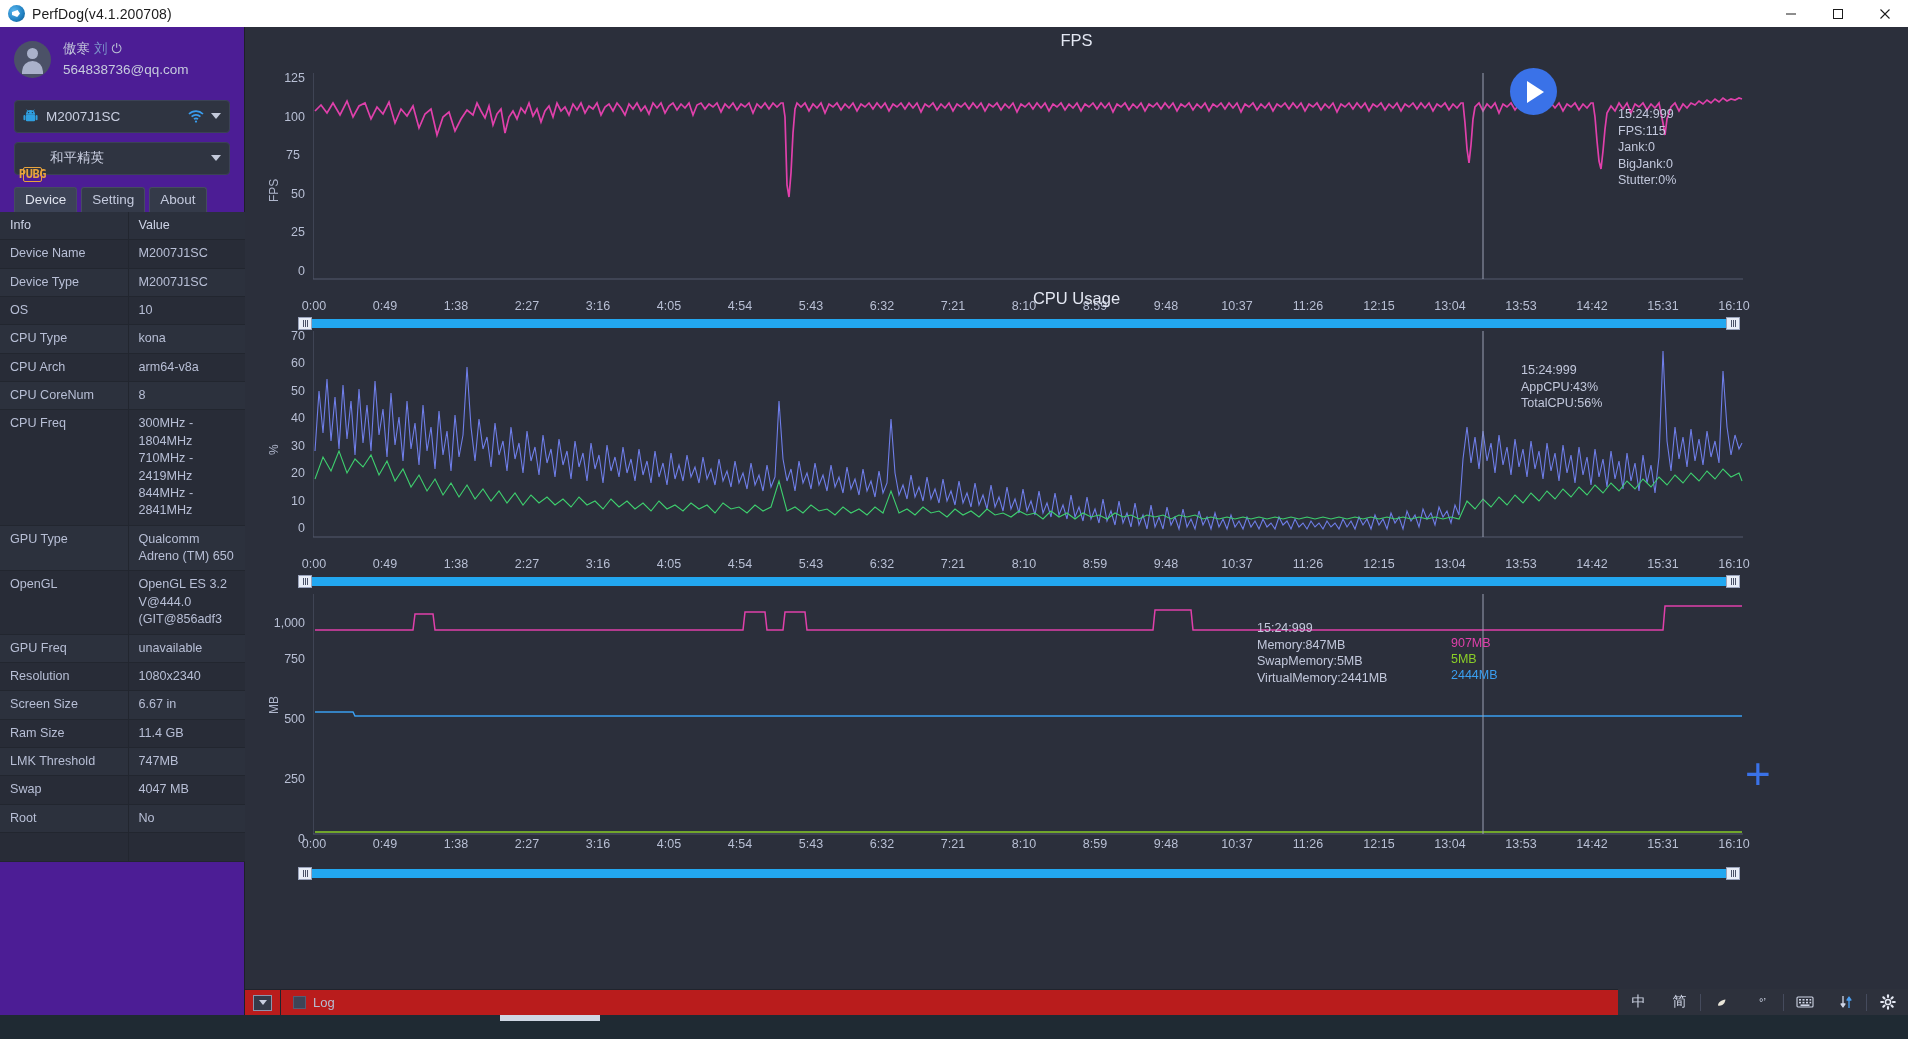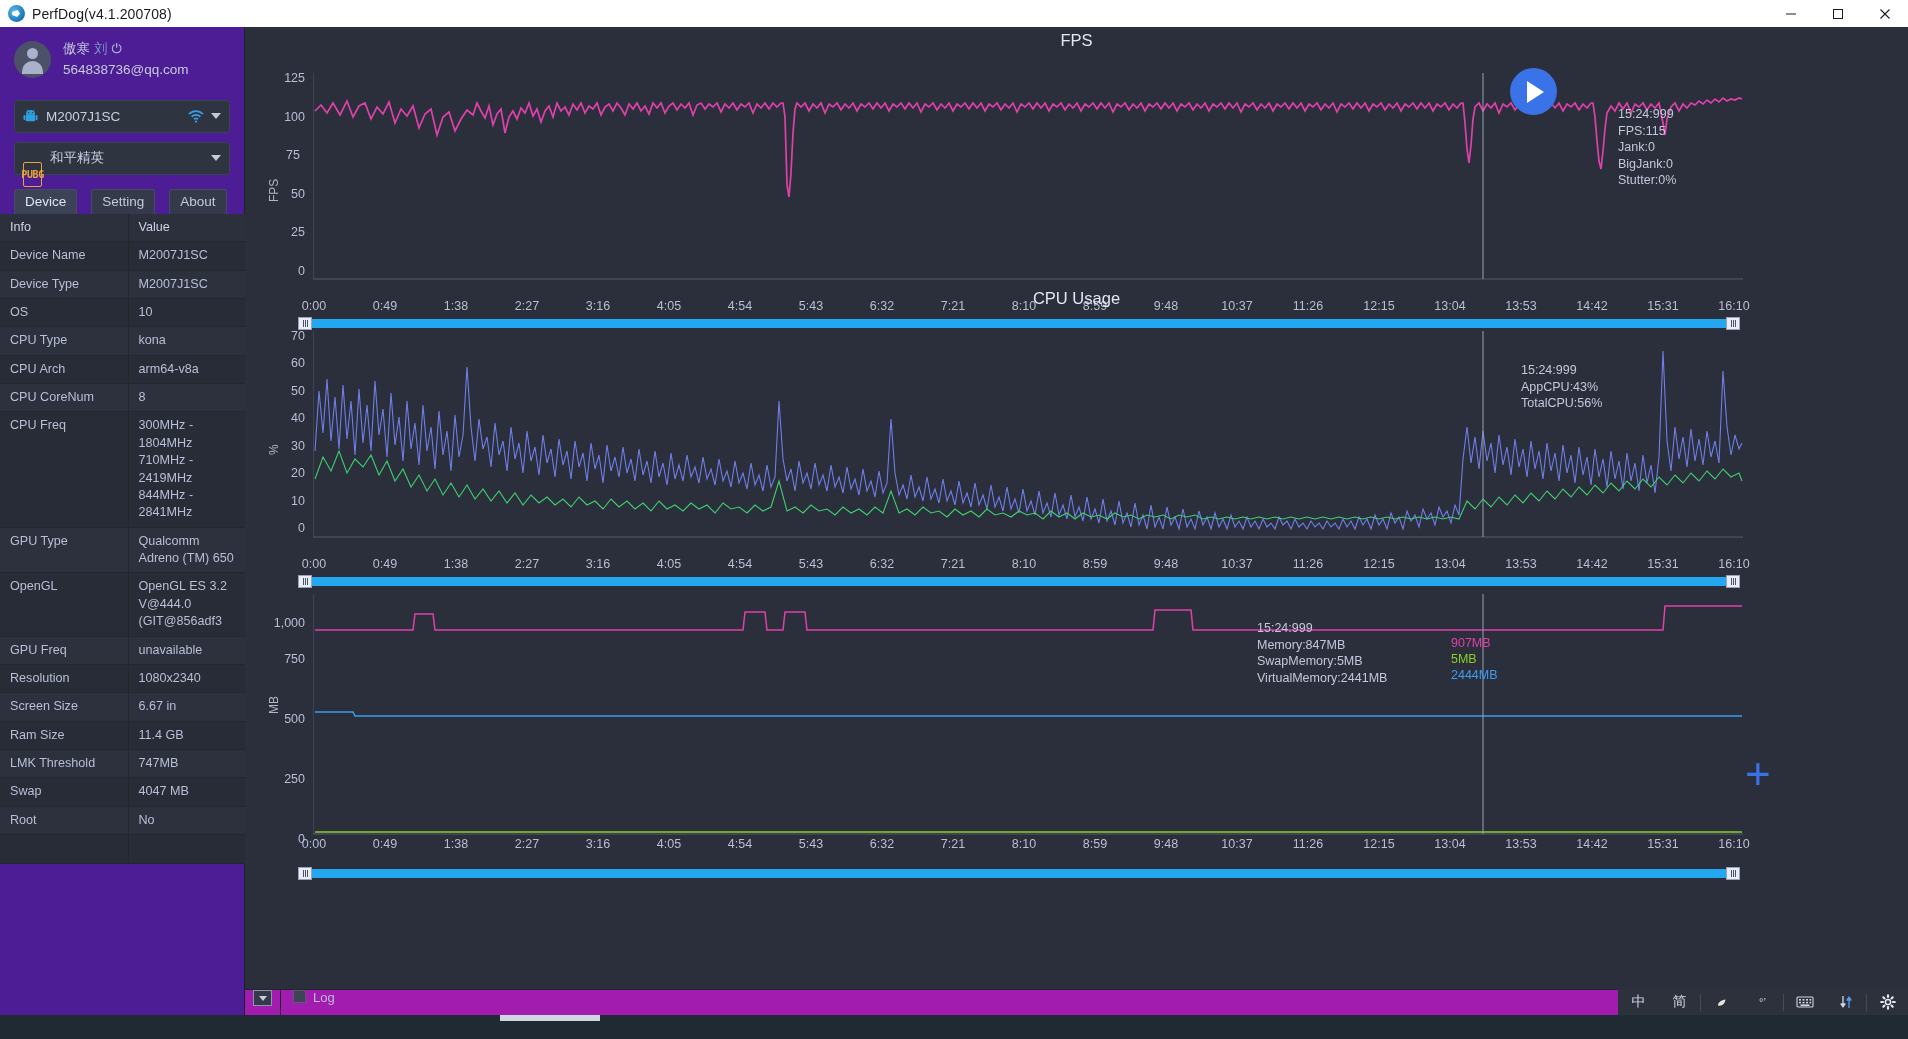--- a/index.html
+++ b/index.html
@@ -63,30 +63,30 @@
   .picker {
     height: 33px; background: #2f3441; border: 1px solid #3b4255; border-radius: 4px;
     display: flex; align-items: center; padding: 0 8px; margin-top: 9px;
   }
   .picker .lbl { font-size: 13.5px; color: #c9cee0; margin-left: 8px; }
   .android {
     width: 15px; height: 15px; position: relative; flex: none;
   }
   .android svg { display:block; }
   .pubg {
-    width: 19px; height: 25px; border: 1.6px solid #e8a33d; border-radius: 2px;
-    font-size: 10px; color: #e8a33d; display: flex; align-items: center; justify-content: center;
+    width: 19px; height: 15px; border: 1.6px solid #e8a33d; border-radius: 2px;
+    font-size: 12px; color: #e8a33d; display: flex; align-items: center; justify-content: center;
     letter-spacing: -0.4px; flex: none; font-family: "DejaVu Sans Mono", monospace; font-weight: bold; margin-top: 32px;
   }
   .picker .right { margin-left: auto; display: flex; align-items: center; gap: 7px; }
   .wifi svg { display: block; }
   .caret { width: 0; height: 0; border-left: 5px solid transparent; border-right: 5px solid transparent;
            border-top: 6px solid #c3c9da; }
 
-  .tabs { display: flex; padding: 0 0 0 14px; margin-top: 14px; gap: 14px; }
+  .tabs { display: flex; padding: 12px 0 0 14px; gap: 4px; }
   .tab {
     height: 25px; padding: 0 10px; font-size: 13.5px; color: #c3c9dd;
     background: #343a49; border: 1px solid #454c5f; border-bottom: none;
     border-radius: 3px 3px 0 0; display: flex; align-items: center;
   }
   .tab.active { background: #3c4356; color: #dfe3ee; }
 
   table.devtbl { width: 245px; border-collapse: collapse; margin-top: 0; }
   table.devtbl td {
     font-size: 12.6px; color: #b8bfd6; padding: 5px 6px 5px 10px;
@@ -149,22 +149,22 @@
   .playbtn:after {
     content: ""; width: 0; height: 0; margin-left: 4px;
     border-top: 11px solid transparent; border-bottom: 11px solid transparent;
     border-left: 17px solid #ffffff;
   }
   .plusbtn { position: absolute; color: #3a72e8; font-size: 44px; line-height: 1; font-weight: 300; }
 
   
   .bottombar {
     position: absolute; left: 245px; bottom: 24px; width: 1663px; height: 26px;
-    background: #a21caf; border-top: 1px solid #20242d;
-    display: flex; align-items: flex-start;
+    background: #b91c1c; border-top: 1px solid #20242d;
+    display: flex; align-items: center;
   }
   .dropbox {
     width: 19px; height: 16px; margin-left: 8px; border: 1px solid #8c94ac;
     background: #343a49; display: flex; align-items: center; justify-content: center;
   }
   .dropbox i { width: 0; height: 0; border-left: 4px solid transparent;
                border-right: 4px solid transparent; border-top: 5px solid #c9cee0; }
   .logsep { width: 1px; height: 26px; background: #20242d; margin-left: 8px; }
   .logchk { width: 13px; height: 13px; background: #3e4456; border: 1px solid #555c73; margin-left: 12px; }
   .loglbl { font-size: 13px; color: #b6bdd2; margin-left: 7px; }

